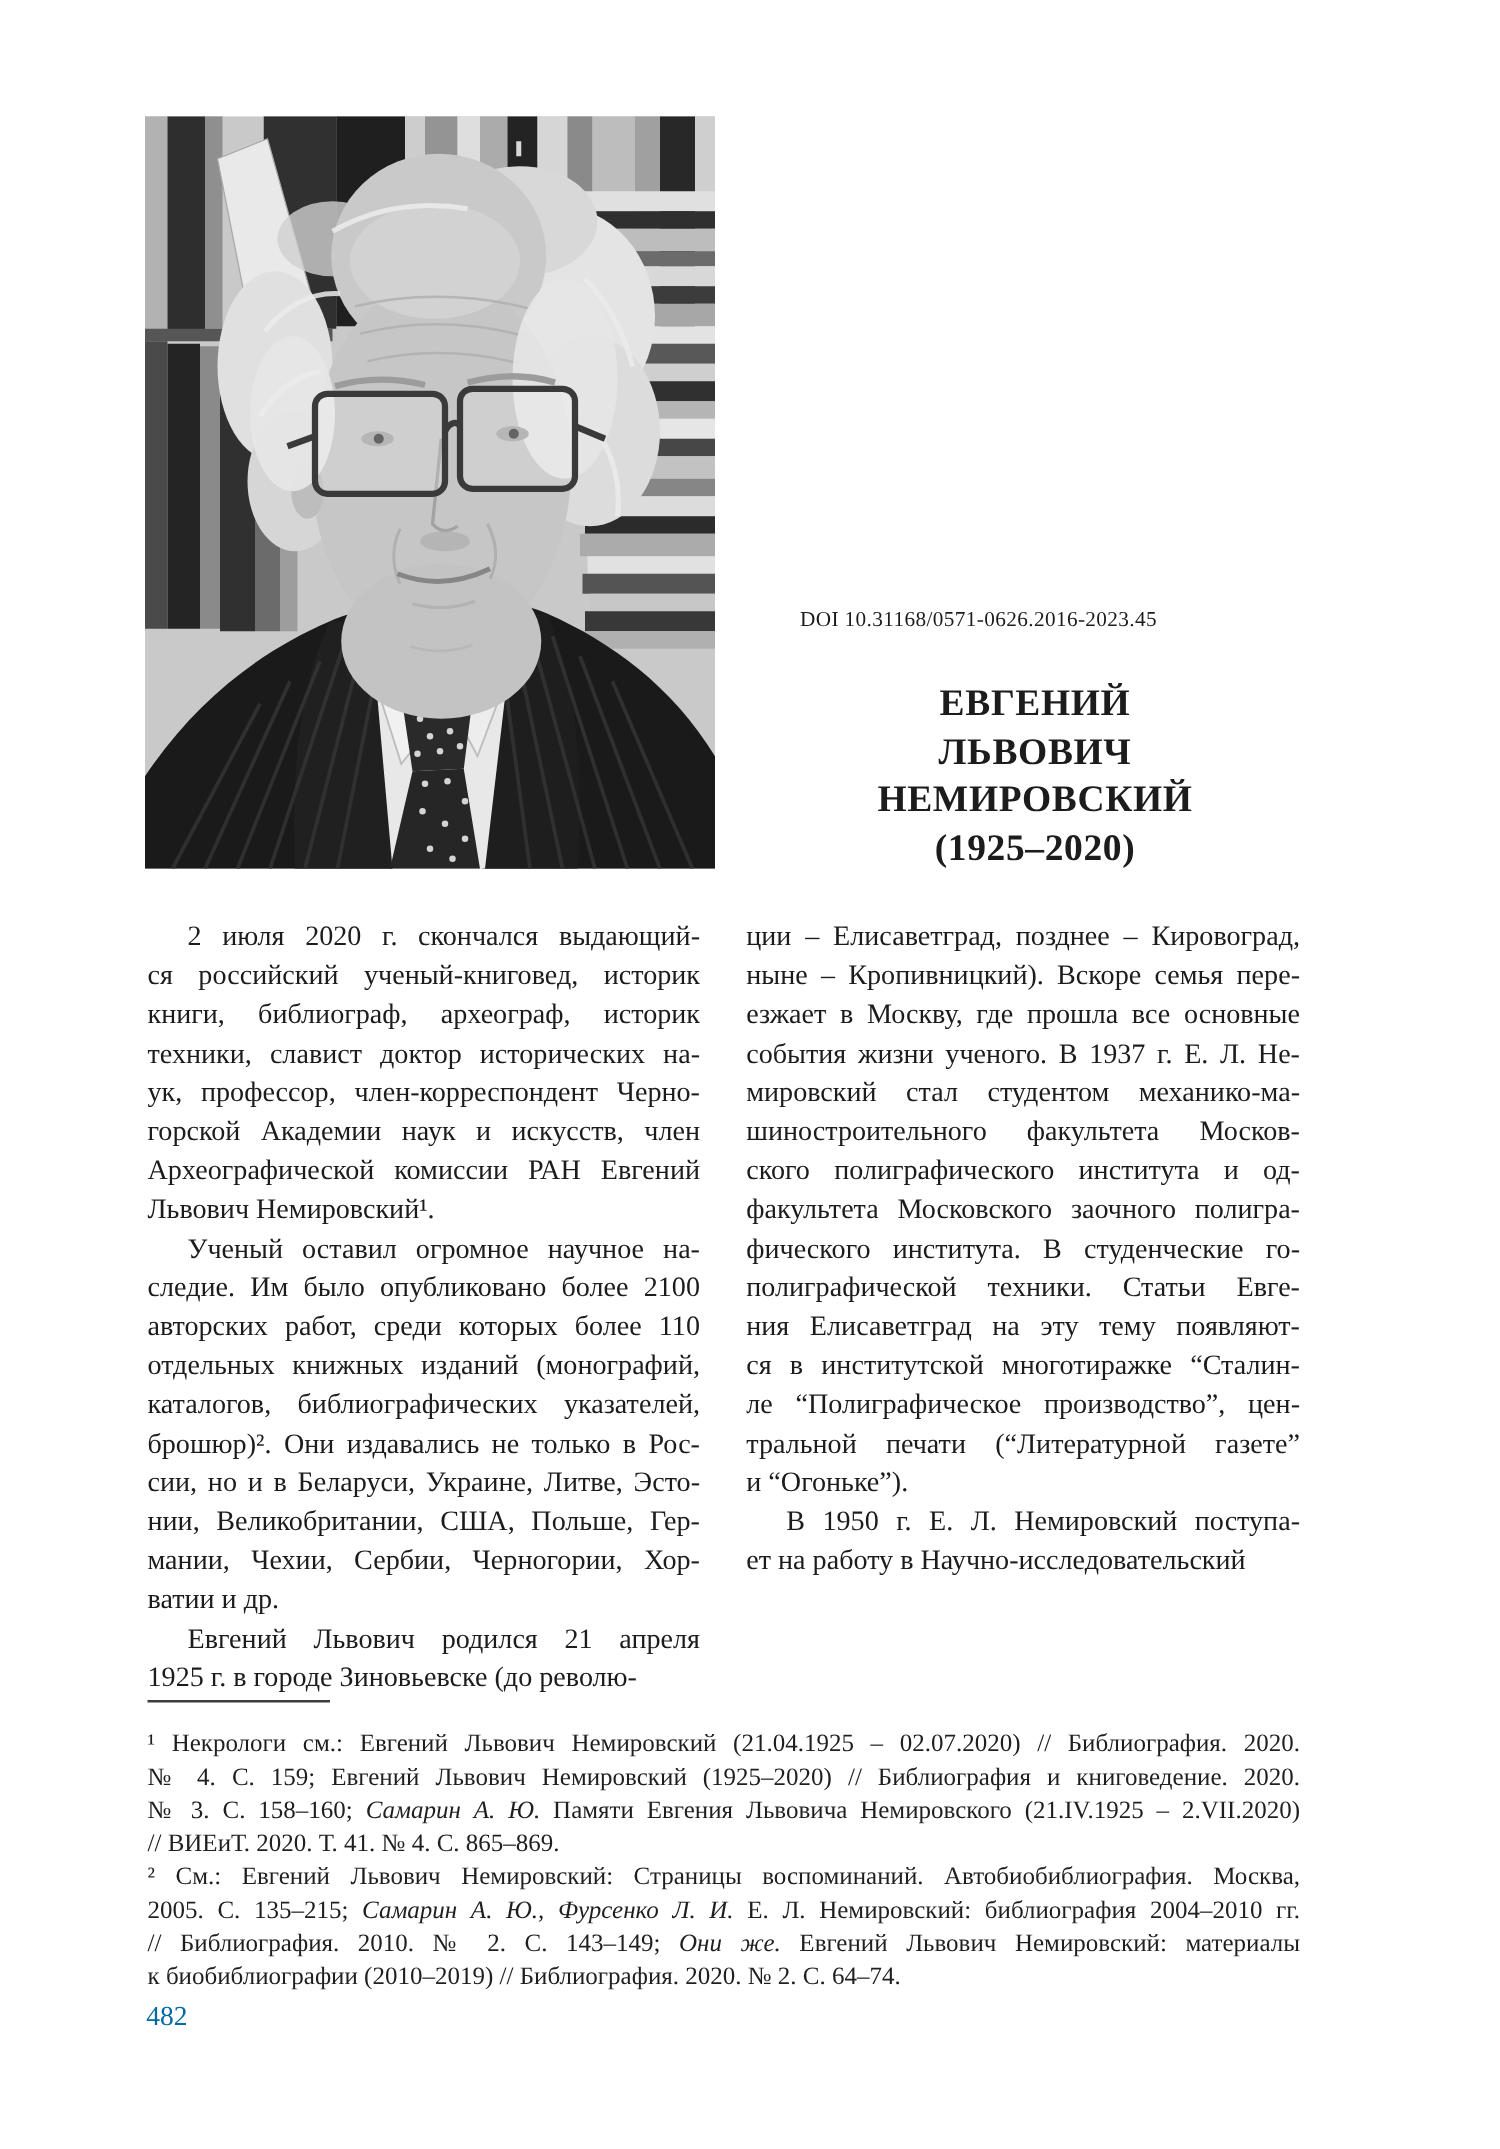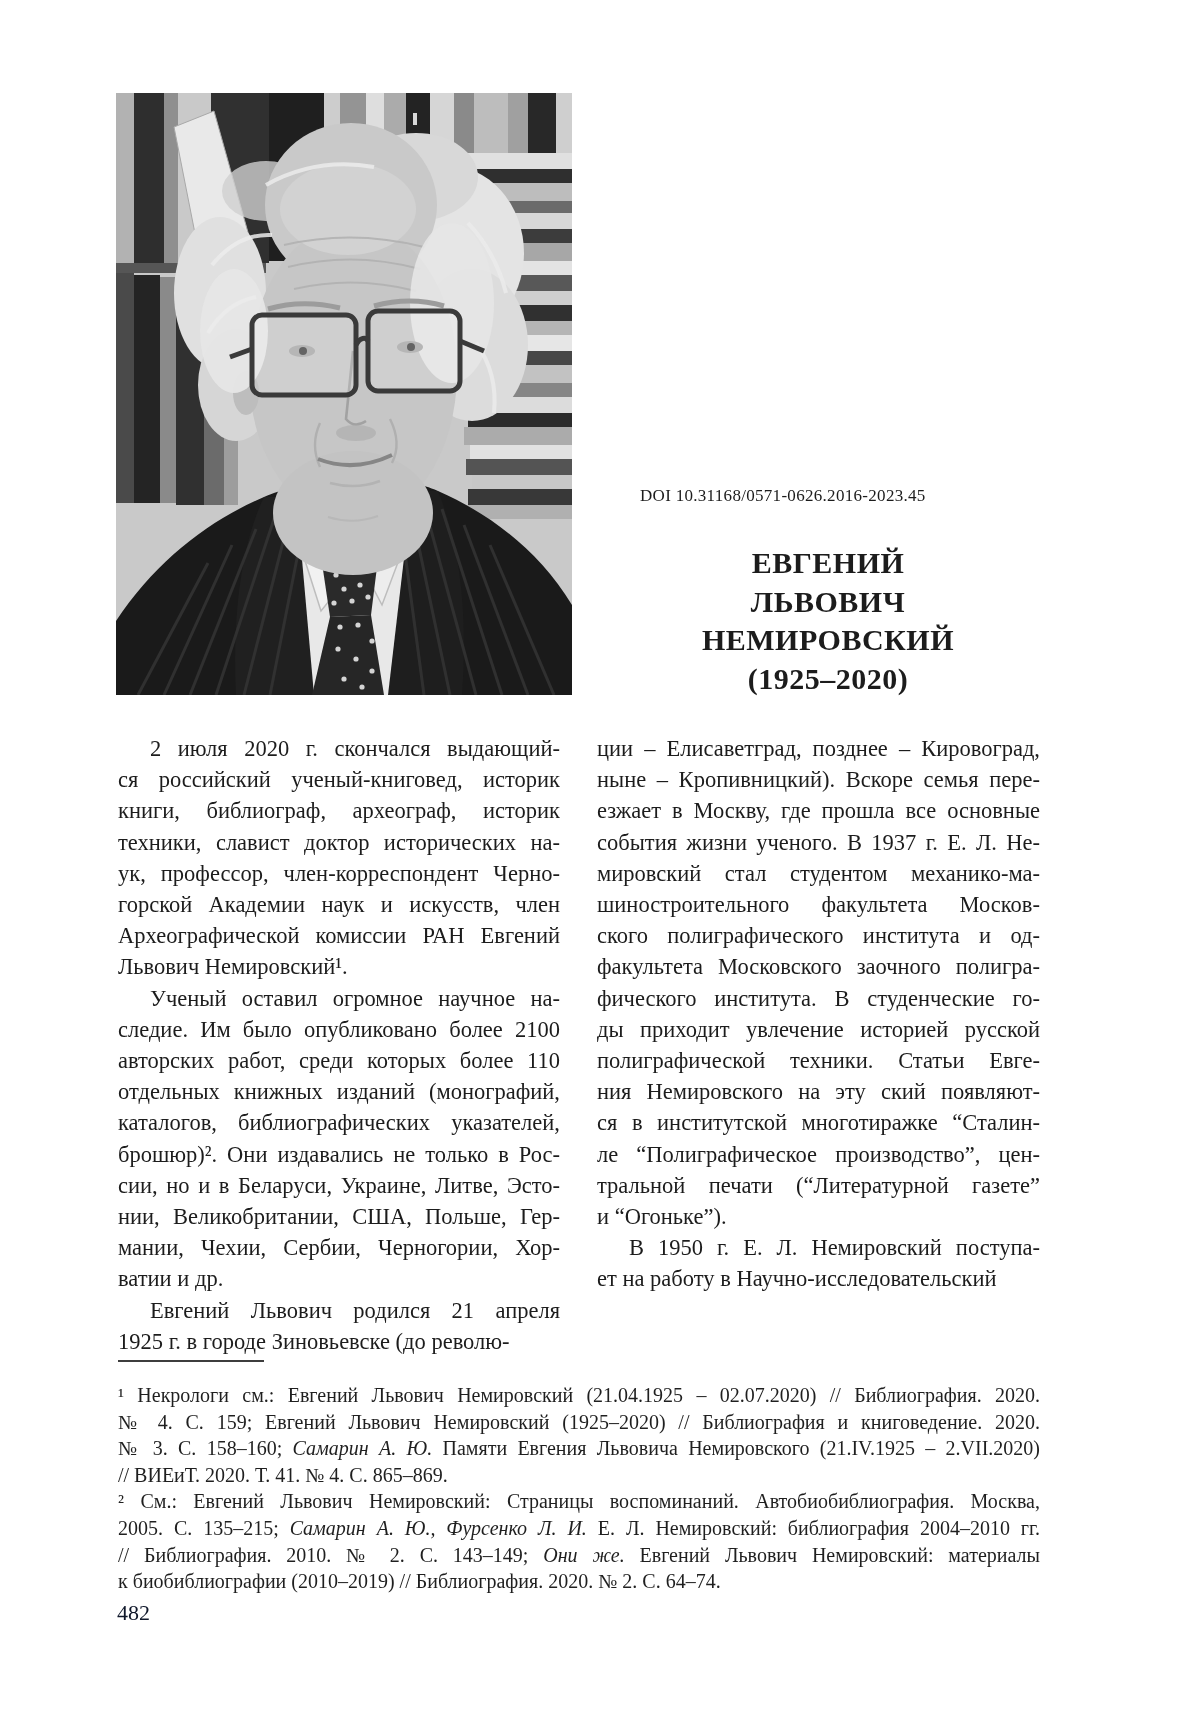--- a/index.html
+++ b/index.html
@@ -30,21 +30,21 @@
     border-top:2px solid #3d3d3d;
   }
   .footnotes{
     position:absolute;left:118px;top:1382px;width:922px;
     font-size:20px;line-height:26.6px;color:#1f1f1f;
   }
   .fnline{text-align:justify;text-align-last:justify;}
   .fnline.end{text-align-last:left;}
   .footnotes .i{font-style:italic;}
   .page-number{
-    position:absolute;left:117px;top:1600px;font-size:22px;color:#0f172a;
+    position:absolute;left:117px;top:1600px;font-size:22px;color:#0369a1;
   }
 </style>
 </head>
 <body>
 
 <div class="page">
 
   <div class="photo-figure">
     <svg viewBox="0 0 456 602" preserveAspectRatio="none">
 
@@ -252,23 +252,22 @@
   <div class="col col-right" id="col-right">
       <div class="line">ции – Елисаветград, позднее – Кировоград,</div>
       <div class="line">ныне – Кропивницкий). Вскоре семья пере-</div>
       <div class="line">езжает в Москву, где прошла все основные</div>
       <div class="line">события жизни ученого. В 1937 г. Е. Л. Не-</div>
       <div class="line">мировский стал студентом механико-ма-</div>
       <div class="line">шиностроительного факультета Москов-</div>
       <div class="line">ского полиграфического института и од-</div>
       <div class="line">факультета Московского заочного полигра-</div>
       <div class="line">фического института. В студенческие го-</div>
-      <div class="line">ды приходит увлечение историей русской</div>
       <div class="line">полиграфической техники. Статьи Евге-</div>
-      <div class="line">ния Немировского на эту ский появляют-</div>
+      <div class="line">ния Елисаветград на эту тему появляют-</div>
       <div class="line">ся в институтской многотиражке “Сталин-</div>
       <div class="line">ле “Полиграфическое производство”, цен-</div>
       <div class="line">тральной печати (“Литературной газете”</div>
       <div class="line end">и “Огоньке”).</div>
       <div class="line ind">В 1950 г. Е. Л. Немировский поступа-</div>
       <div class="line end">ет на работу в Научно-исследовательский</div>
     </div>
 
   <div class="fn-separator"></div>
   <div class="footnotes" id="footnotes">

